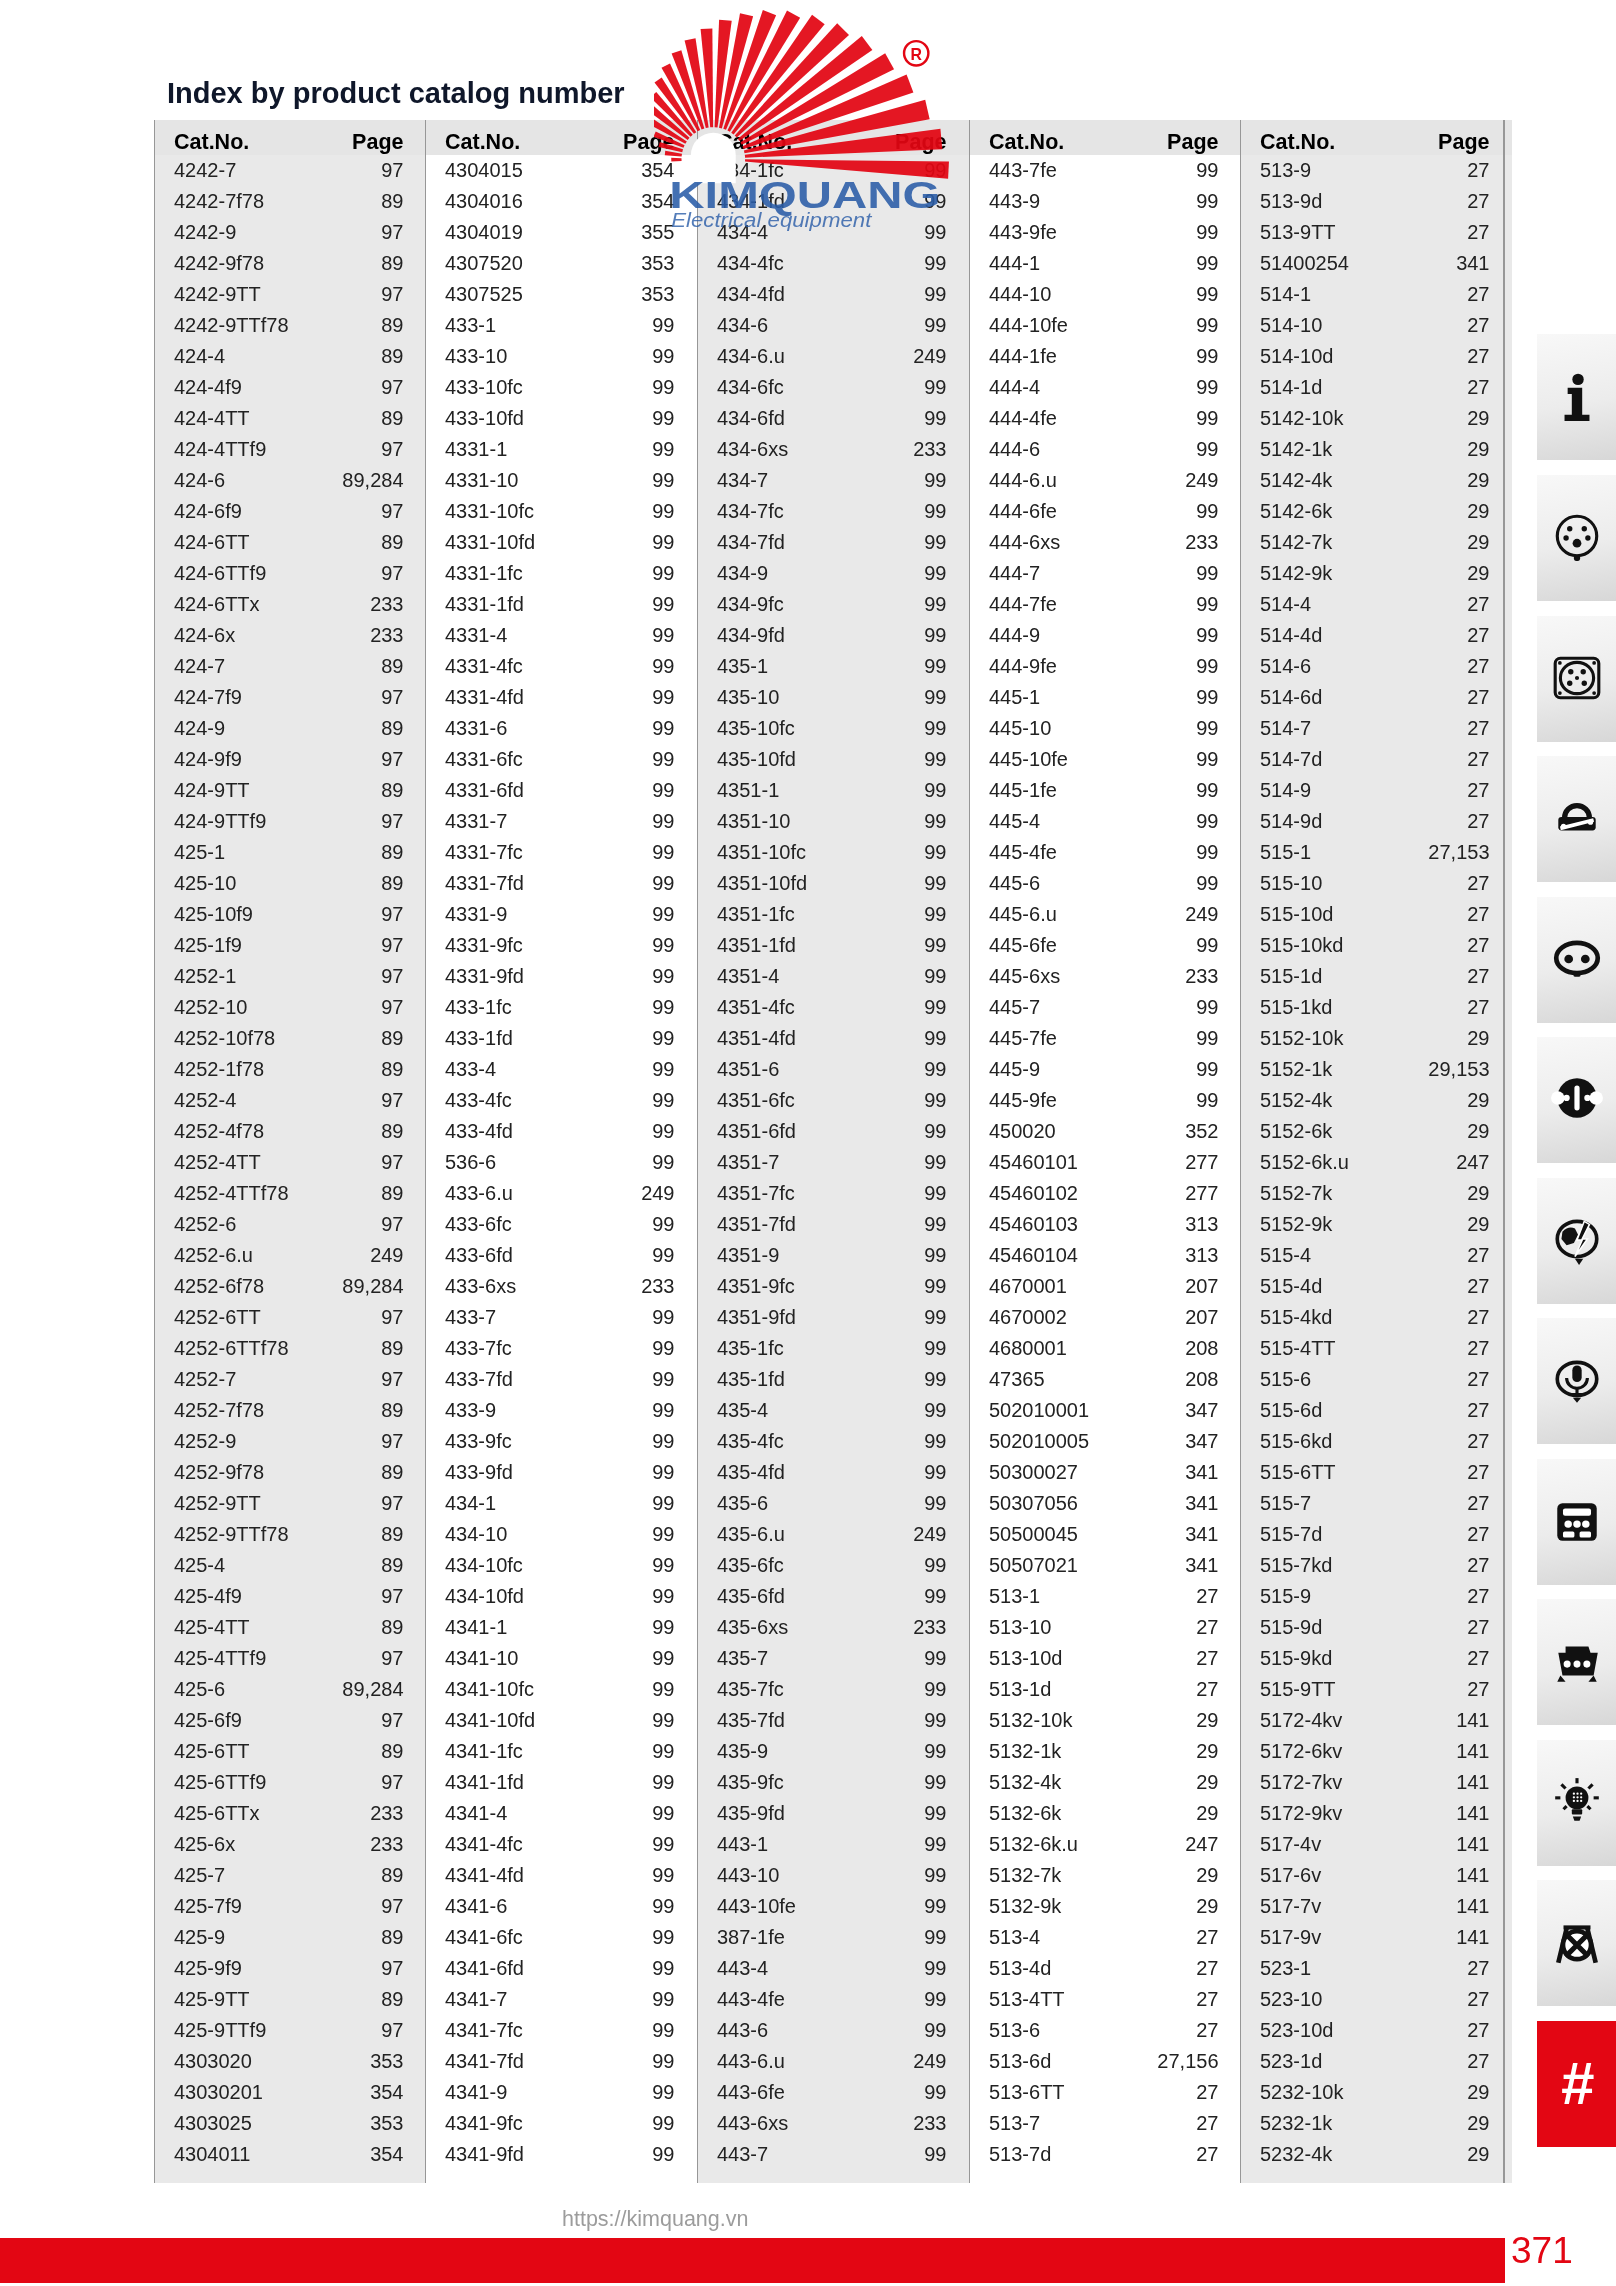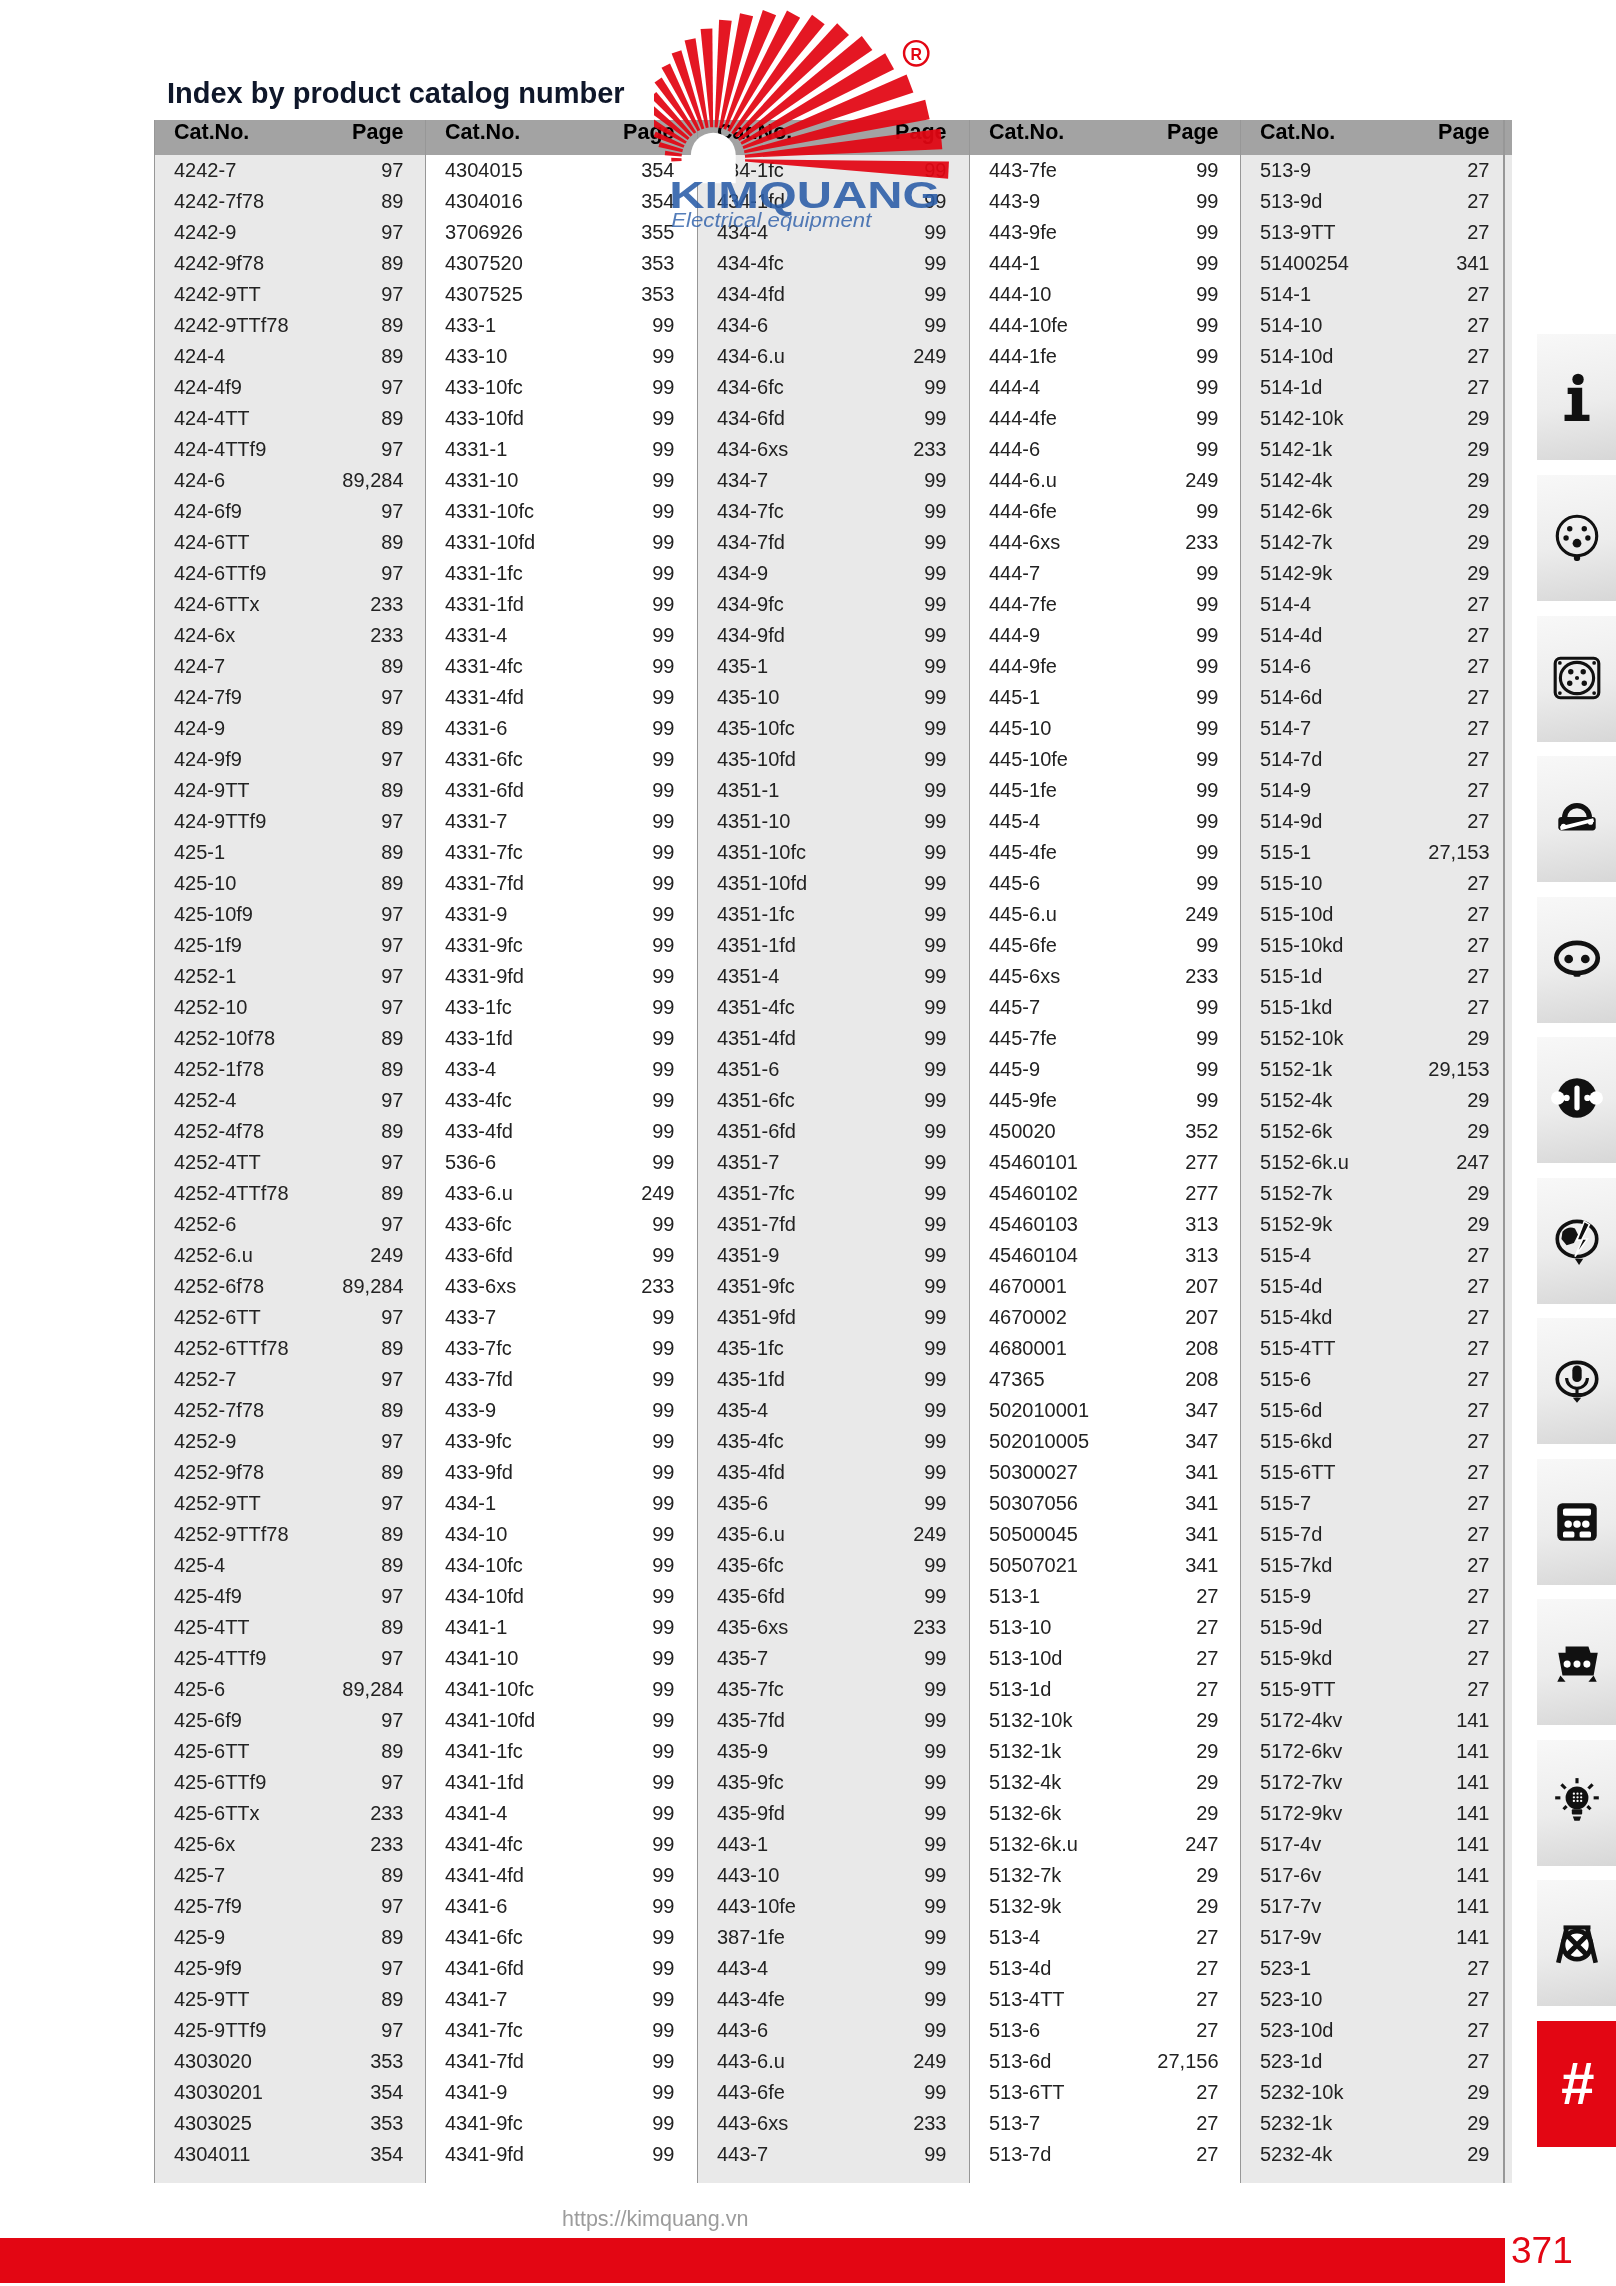--- a/index.html
+++ b/index.html
@@ -2,22 +2,22 @@
 <html style="font-size:15px"><head>
 <meta charset="utf-8">
 <style>
   html,body{margin:0;padding:0;}
   body{width:1616px;height:2286px;position:relative;background:#fff;overflow:hidden;
        font-family:"Liberation Sans", sans-serif;color:#1d1d1b;}
   .page-title{position:absolute;left:167px;top:77px;font-size:29px;font-weight:700;color:#0f172a;letter-spacing:0;}
   
   #table-area{position:absolute;left:0;top:0;width:1616px;height:2286px;}
   .col{position:absolute;top:120px;width:272px;height:2063px;border-left:1.9px solid #979797;box-sizing:border-box;}
-  .col-head{height:35px;display:flex;justify-content:space-between;align-items:flex-start;
-            padding:0 22.5px 0 19px;font-weight:700;font-size:21.5px;color:#000;background:#a3a3a3;gap:35px;}
+  .col-head{height:35px;display:flex;justify-content:space-between;align-items:flex-end;
+            padding:0 22.5px 0 19px;font-weight:700;font-size:21.5px;color:#000;background:#e5e5e5;gap:35px;}
   .col-body{height:2028px;}
   .col.shaded .col-body{background:#e9e9e9;}
   .t-row{height:31px;display:flex;justify-content:space-between;align-items:center;
          padding:0 22.5px 0 19px;font-size:20px;color:#222;}
   .t-row .cat{white-space:nowrap;}
   .t-row .pg{white-space:nowrap;}
   .table-right-line{position:absolute;left:1503px;top:120px;width:1.9px;height:2063px;background:#979797;}
   
   #logo{position:absolute;left:654px;top:0px;width:300px;height:245px;z-index:6;}
   
@@ -315,21 +315,21 @@
       <div class="col-body">
         <div class="t-row">
           <span class="cat">4304015</span>
           <span class="pg">354</span>
         </div>
         <div class="t-row">
           <span class="cat">4304016</span>
           <span class="pg">354</span>
         </div>
         <div class="t-row">
-          <span class="cat">3706926</span>
+          <span class="cat">4304019</span>
           <span class="pg">355</span>
         </div>
         <div class="t-row">
           <span class="cat">4307520</span>
           <span class="pg">353</span>
         </div>
         <div class="t-row">
           <span class="cat">4307525</span>
           <span class="pg">353</span>
         </div>

